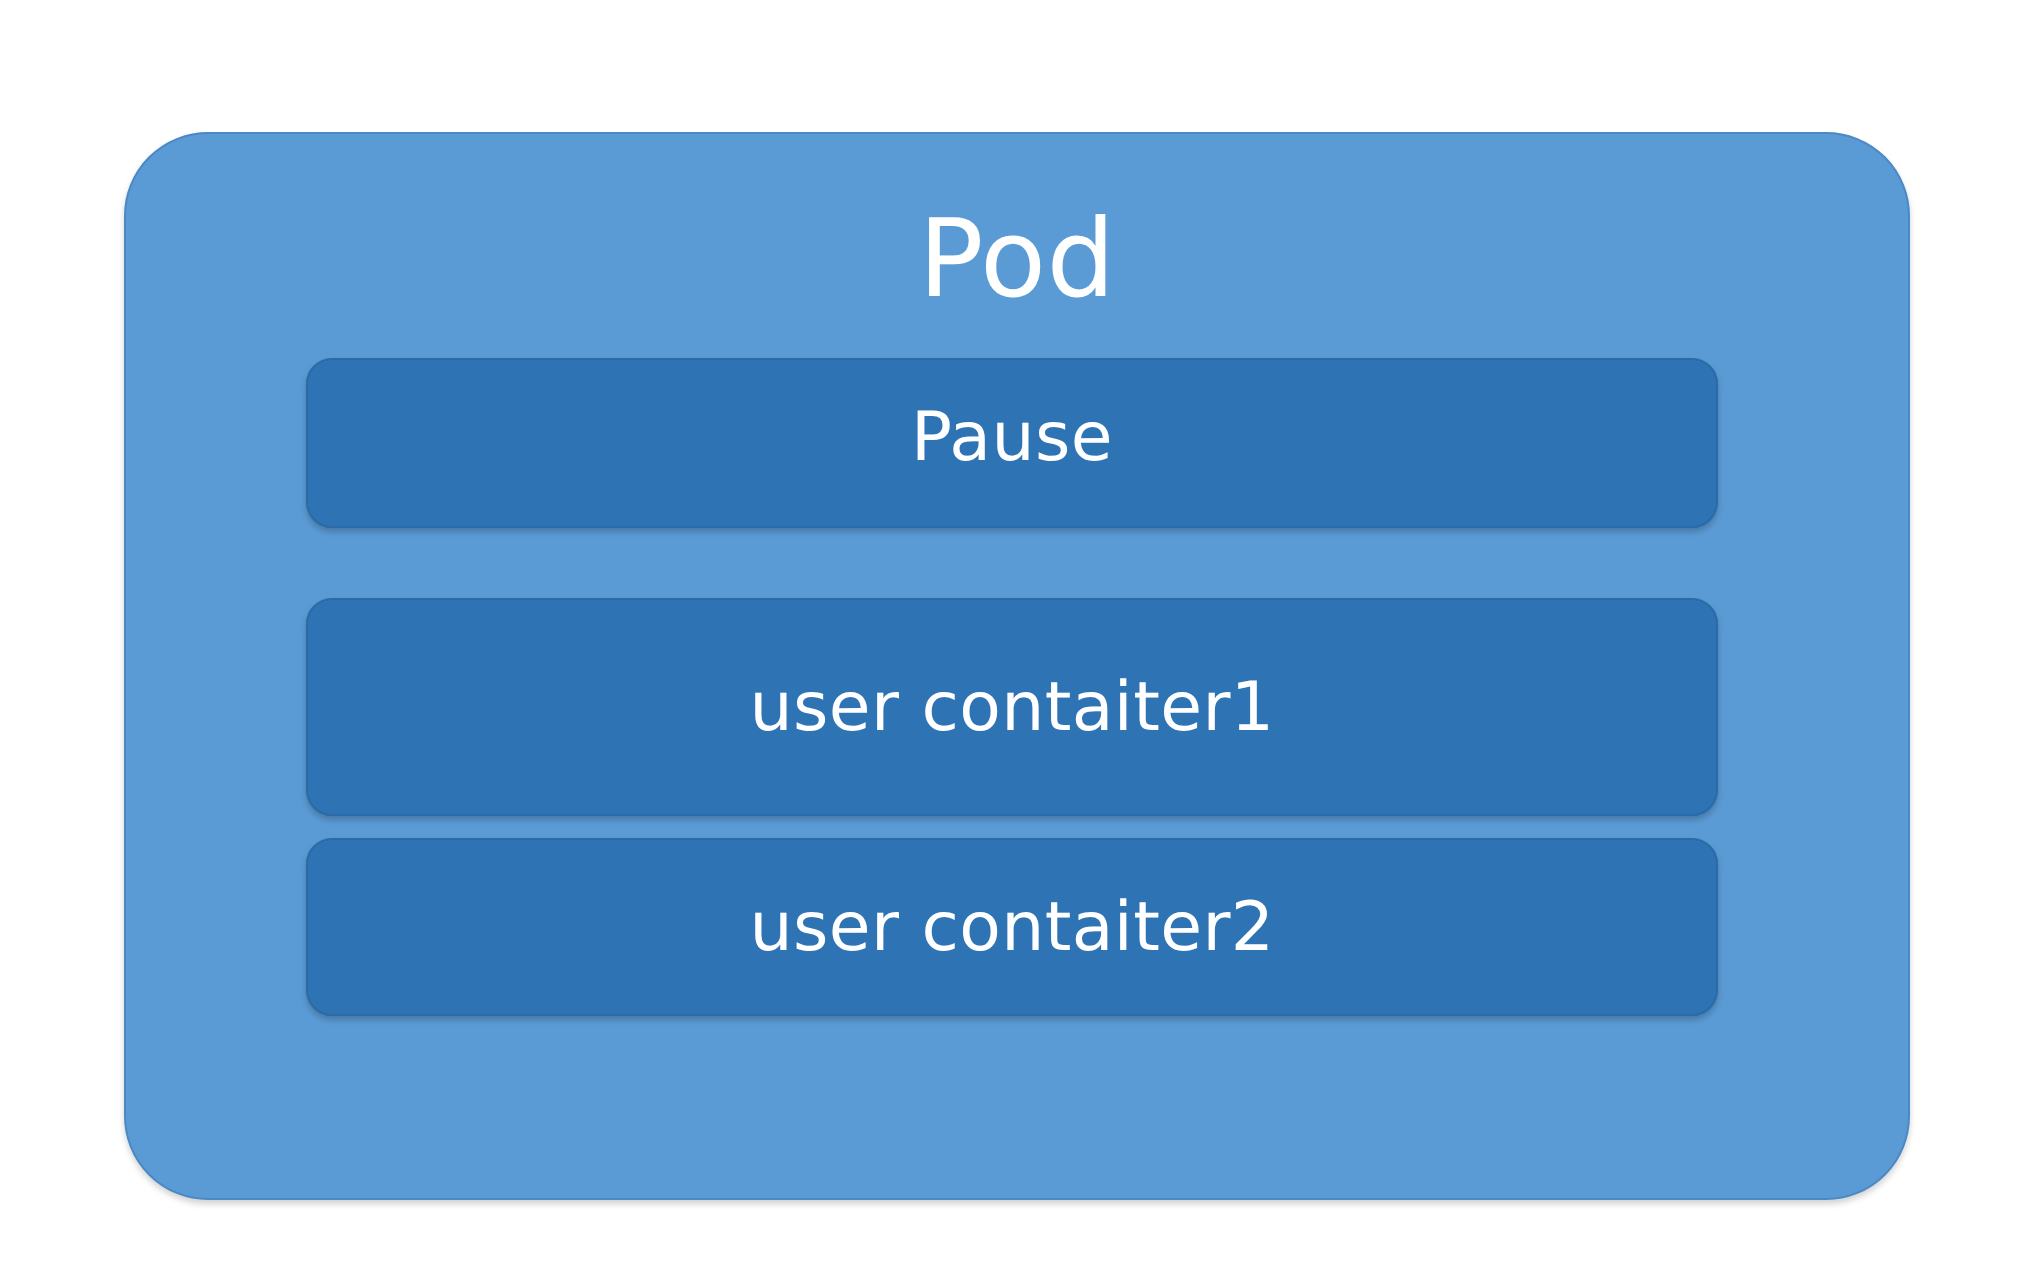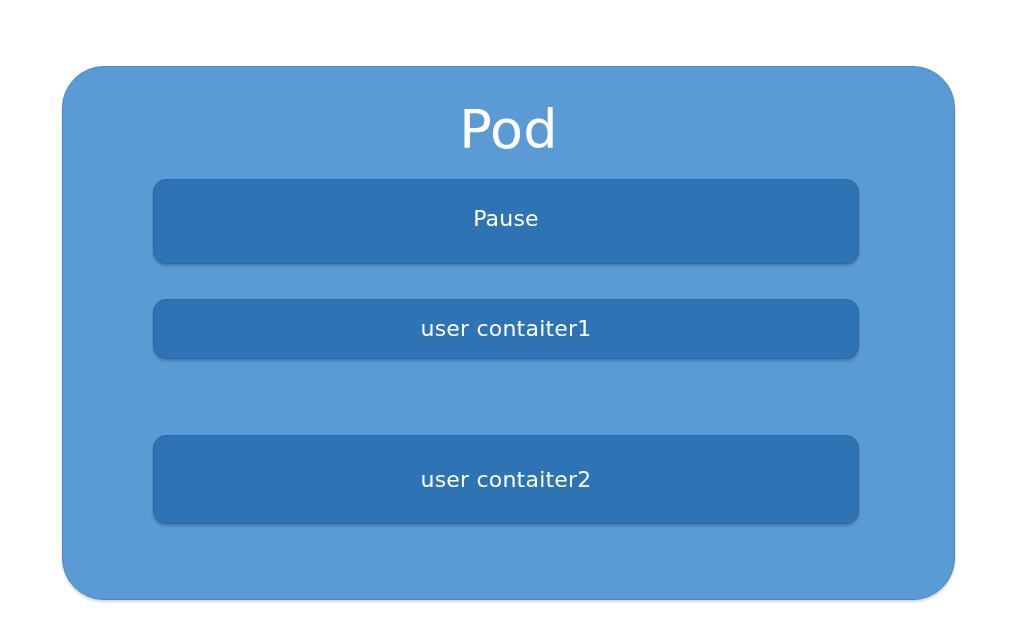--- a/index.html
+++ b/index.html
@@ -60,41 +60,41 @@
     border: 1px solid #2a6aa6;
     border-radius: 13px;
     box-shadow: 0 2px 3px rgba(0, 0, 0, 0.22);
     display: flex;
     align-items: center;
     justify-content: center;
   }
 
   .container-label {
     color: #ffffff;
-    font-size: 22px;
+    font-size: 34px;
     line-height: 30px;
     white-space: nowrap;
     letter-spacing: 0.2px;
   }
 
   
   .box-pause {
     top: 112px;        
     height: 85px;
     align-items: flex-start;
     padding-top: 24px;
   }
 
   .box-c1 {
     top: 232px;        
-    height: 60px;
+    height: 109px;
   }
 
   .box-c2 {
-    top: 368px;        
+    top: 352px;        
     height: 89px;
   }
 </style>
 </head>
 <body>
 
 <div id="canvas">
 
   <div class="pod-box">
 

